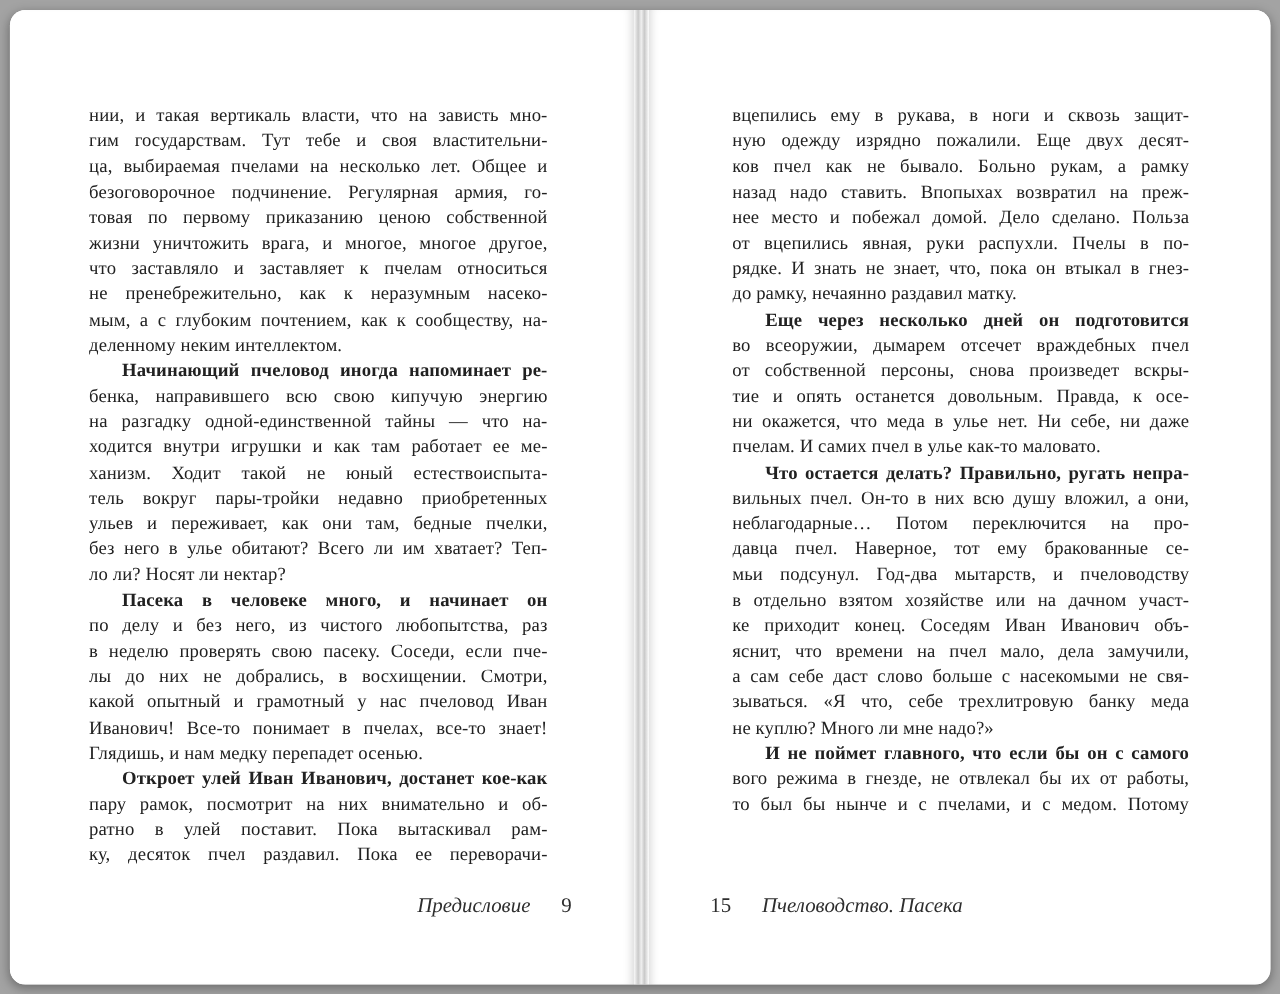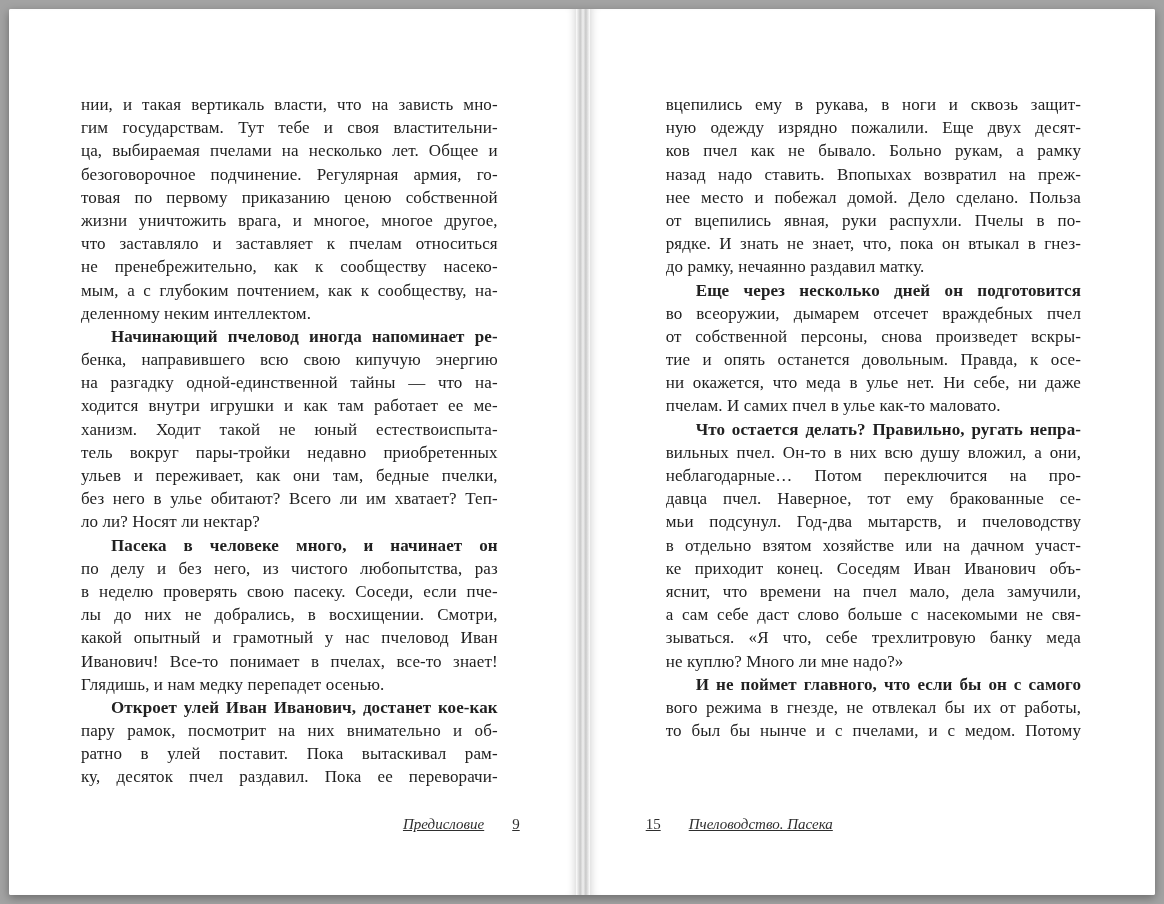--- a/index.html
+++ b/index.html
@@ -17,21 +17,21 @@
   .canvas{
     width:1164px;height:904px;
     position:relative;
     background:var(--bg);
   }
   .book{
     position:absolute;
     left:9px;top:9px;
     width:1146px;height:886px;
     background:var(--page);
-    border-radius:2px;
+    border-radius:14px;
     overflow:hidden;
     display:flex;
     box-shadow:0 3px 10px rgba(0,0,0,0.35);
   }
   .page{
     flex:1 1 auto;
     position:relative;
     background:var(--page);
     height:100%;
   }
@@ -60,25 +60,24 @@
     text-align:justify;
     text-align-last:justify;
     white-space:normal;
     letter-spacing:0.1px;
   }
   .line.indent{padding-left:30px;font-weight:bold;}
   .line.para-end{text-align-last:left;}
   .footer{
     position:absolute;
     bottom:62px;
-    font-size:15px;
+    font-size:19px;
     line-height:18px;
     color:var(--footer-ink);
     white-space:nowrap;
-    text-decoration:underline;
   }
   .footer-left{right:56px;text-align:right;}
   .footer-right{left:56px;text-align:left;}
   .footer-label{font-style:italic;}
   .footer-left .footer-num{margin-left:28px;}
   .footer-right .footer-num{margin-right:28px;}
 </style>
 </head>
 <body>
 
@@ -87,21 +86,21 @@
 
     <div class="page left">
       <div class="text-block">
           <div class="line">нии, и такая вертикаль власти, что на зависть мно-</div>
           <div class="line">гим государствам. Тут тебе и своя властительни-</div>
           <div class="line">ца, выбираемая пчелами на несколько лет. Общее и</div>
           <div class="line">безоговорочное подчинение. Регулярная армия, го-</div>
           <div class="line">товая по первому приказанию ценою собственной</div>
           <div class="line">жизни уничтожить врага, и многое, многое другое,</div>
           <div class="line">что заставляло и заставляет к пчелам относиться</div>
-          <div class="line">не пренебрежительно, как к сообществу насеко-</div>
+          <div class="line">не пренебрежительно, как к неразумным насеко-</div>
           <div class="line">мым, а с глубоким почтением, как к сообществу, на-</div>
           <div class="line para-end">деленному неким интеллектом.</div>
           <div class="line indent">Начинающий пчеловод иногда напоминает ре-</div>
           <div class="line">бенка, направившего всю свою кипучую энергию</div>
           <div class="line">на разгадку одной-единственной тайны — что на-</div>
           <div class="line">ходится внутри игрушки и как там работает ее ме-</div>
           <div class="line">ханизм. Ходит такой не юный естествоиспыта-</div>
           <div class="line">тель вокруг пары-тройки недавно приобретенных</div>
           <div class="line">ульев и переживает, как они там, бедные пчелки,</div>
           <div class="line">без него в улье обитают? Всего ли им хватает? Теп-</div>

